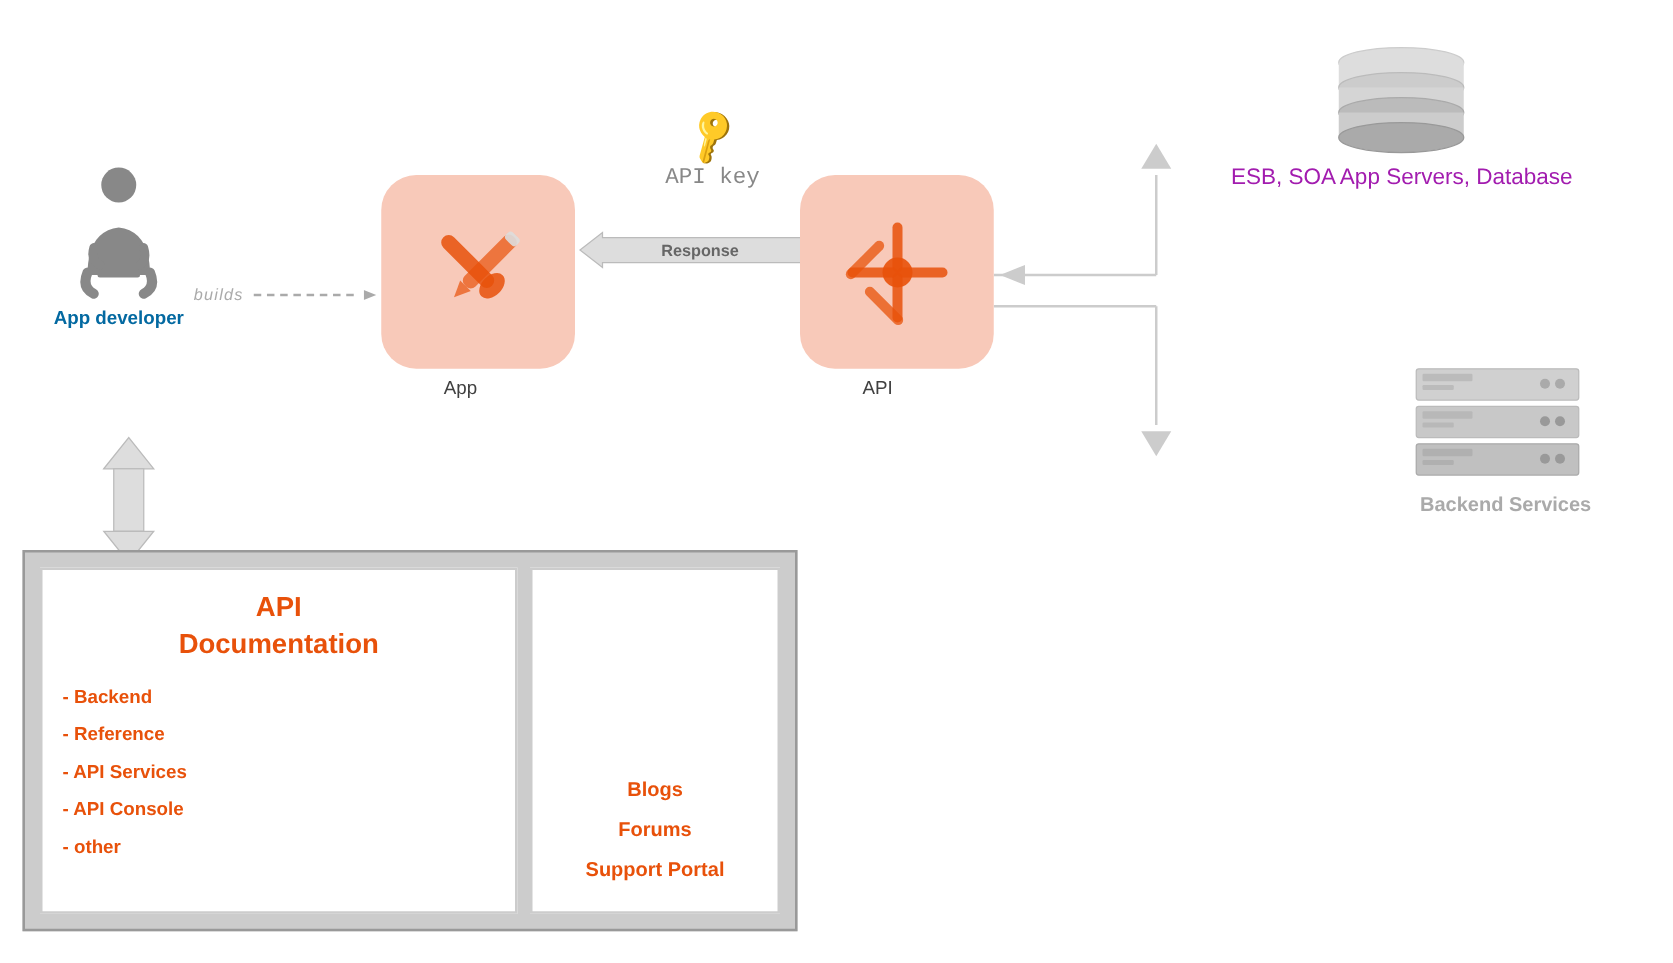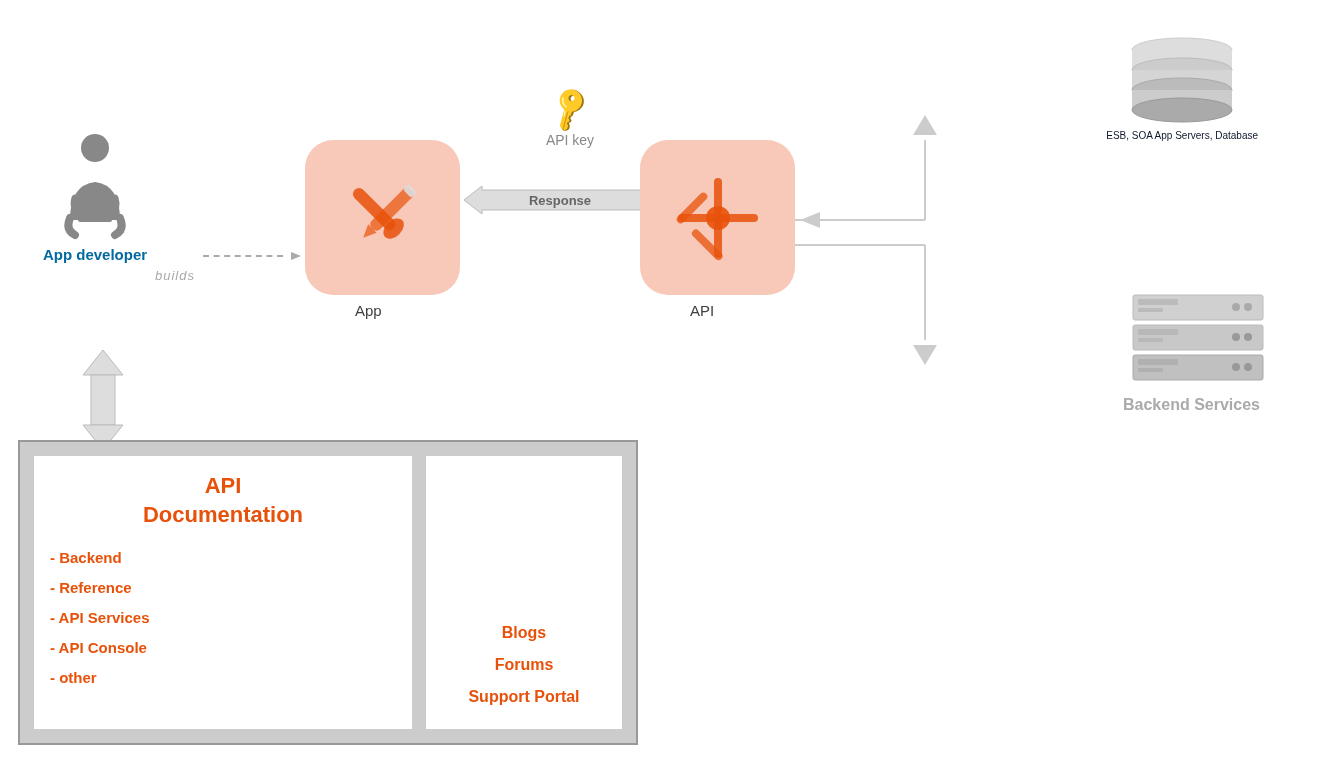--- a/index.html
+++ b/index.html
@@ -44,21 +44,20 @@
       left: 155px;
       display: flex;
       align-items: center;
       gap: 4px;
     }
     .builds-text {
       color: #aaa;
       font-size: 13px;
       font-style: italic;
       letter-spacing: 1px;
-      margin-top: 40px;
     }
     .dashed-line {
       width: 80px;
       border-top: 2px dashed #aaa;
       margin: 0 4px;
     }
 
     
     .app-box {
       position: absolute;
@@ -99,22 +98,23 @@
       position: absolute;
       top: 90px;
       left: 490px;
       display: flex;
       flex-direction: column;
       align-items: center;
       width: 160px;
     }
     .api-key-label {
       color: #888;
-      font-size: 14px;
+      font-size: 18px;
       margin-top: 4px;
+      font-family: Liberation Mono, monospace;
     }
 
     
     .arrows-area {
       position: absolute;
       top: 185px;
       left: 462px;
       display: flex;
       flex-direction: column;
       gap: 18px;
@@ -316,28 +316,28 @@
     <svg width="130" height="90" viewBox="0 0 130 90">
 
       <ellipse cx="65" cy="15" rx="50" ry="12" fill="#ddd" stroke="#ccc" stroke-width="1"></ellipse>
       <rect x="15" y="15" width="100" height="20" fill="#ddd" stroke="#ccc" stroke-width="0"></rect>
       <ellipse cx="65" cy="35" rx="50" ry="12" fill="#ccc" stroke="#bbb" stroke-width="1"></ellipse>
       <rect x="15" y="35" width="100" height="20" fill="#d5d5d5" stroke="#ccc" stroke-width="0"></rect>
       <ellipse cx="65" cy="55" rx="50" ry="12" fill="#bbb" stroke="#aaa" stroke-width="1"></ellipse>
       <rect x="15" y="55" width="100" height="20" fill="#ccc" stroke="#bbb" stroke-width="0"></rect>
       <ellipse cx="65" cy="75" rx="50" ry="12" fill="#aaa" stroke="#999" stroke-width="1"></ellipse>
     </svg>
-    <div style="color:#0f172a; font-size:10px; text-align:center; line-height:1.4; margin-top:4px;">
+    <div style="color:#a21caf; font-size:18px; text-align:center; line-height:1.4; margin-top:4px;">
       <span>ESB, SOA
 App Servers,
 Database</span>
     </div>
   </div>
 
-  <div style="position:absolute; top:290px; right:65px; display:flex; flex-direction:column; align-items:flex-start;">
+  <div style="position:absolute; top:290px; right:65px; display:flex; flex-direction:column; align-items:flex-end;">
     <svg width="150" height="100" viewBox="0 0 150 100">
 
       <rect x="10" y="5" width="130" height="25" fill="#d0d0d0" stroke="#bbb" stroke-width="1" rx="2"></rect>
       <rect x="15" y="9" width="40" height="6" fill="#bbb" rx="1"></rect>
       <rect x="15" y="18" width="25" height="4" fill="#bbb" rx="1"></rect>
       <circle cx="125" cy="17" r="4" fill="#aaa"></circle>
       <circle cx="113" cy="17" r="4" fill="#aaa"></circle>
       <rect x="10" y="35" width="130" height="25" fill="#c8c8c8" stroke="#bbb" stroke-width="1" rx="2"></rect>
       <rect x="15" y="39" width="40" height="6" fill="#b8b8b8" rx="1"></rect>
       <rect x="15" y="48" width="25" height="4" fill="#b8b8b8" rx="1"></rect>

